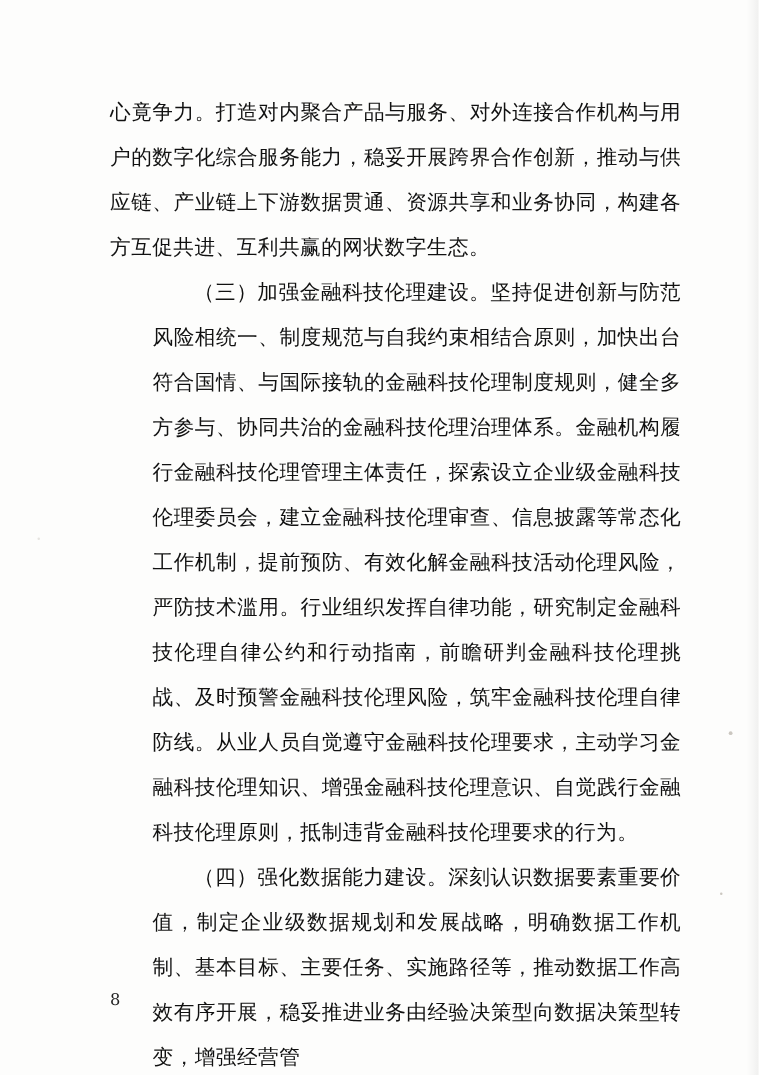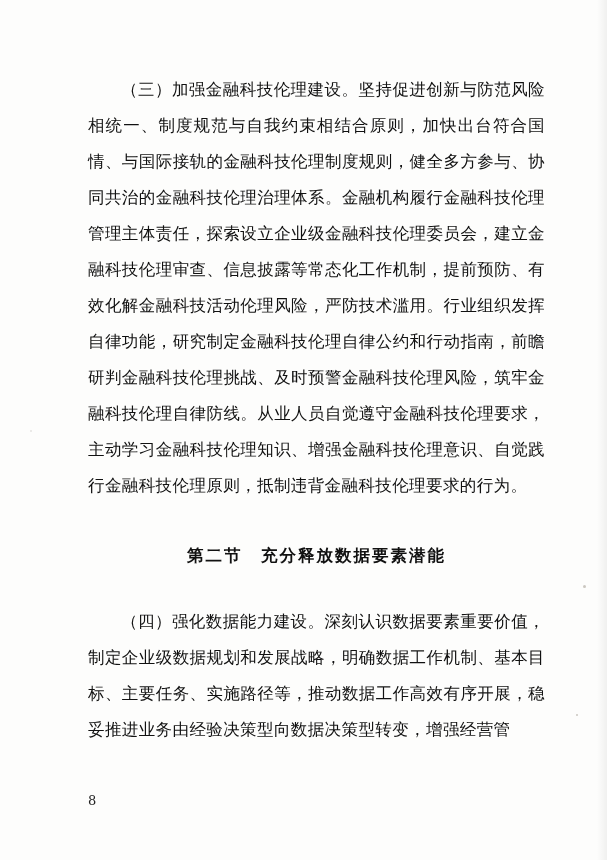--- a/index.html
+++ b/index.html
@@ -78,26 +78,24 @@
     pointer-events: none;
   }
 </style>
 </head>
 <body>
 
 <div class="page">
 
   <div class="doc-body">
 
+    <p class="para">心竟争力。打造对内聚合产品与服务、对外连接合作机构与用户的数字化综合服务能力，稳妥开展跨界合作创新，推动与供应链、产业链上下游数据贯通、资源共享和业务协同，构建各方互促共进、互利共赢的网状数字生态。</p>
 
     <p class="para indent">（三）加强金融科技伦理建设。坚持促进创新与防范风险相统一、制度规范与自我约束相结合原则，加快出台符合国情、与国际接轨的金融科技伦理制度规则，健全多方参与、协同共治的金融科技伦理治理体系。金融机构履行金融科技伦理管理主体责任，探索设立企业级金融科技伦理委员会，建立金融科技伦理审查、信息披露等常态化工作机制，提前预防、有效化解金融科技活动伦理风险，严防技术滥用。行业组织发挥自律功能，研究制定金融科技伦理自律公约和行动指南，前瞻研判金融科技伦理挑战、及时预警金融科技伦理风险，筑牢金融科技伦理自律防线。从业人员自觉遵守金融科技伦理要求，主动学习金融科技伦理知识、增强金融科技伦理意识、自觉践行金融科技伦理原则，抵制违背金融科技伦理要求的行为。</p>
 
-    <div class="section-heading">
-      <span class="heading-inner">第二节　充分释放数据要素潜能</span>
-    </div>
 
     <p class="para indent">（四）强化数据能力建设。深刻认识数据要素重要价值，制定企业级数据规划和发展战略，明确数据工作机制、基本目标、主要任务、实施路径等，推动数据工作高效有序开展，稳妥推进业务由经验决策型向数据决策型转变，增强经营管</p>
 
   </div>
 
   <div class="page-number">8</div>
 
   <span class="speck speck-a"></span>
   <span class="speck speck-b"></span>
   <span class="speck speck-c"></span>

